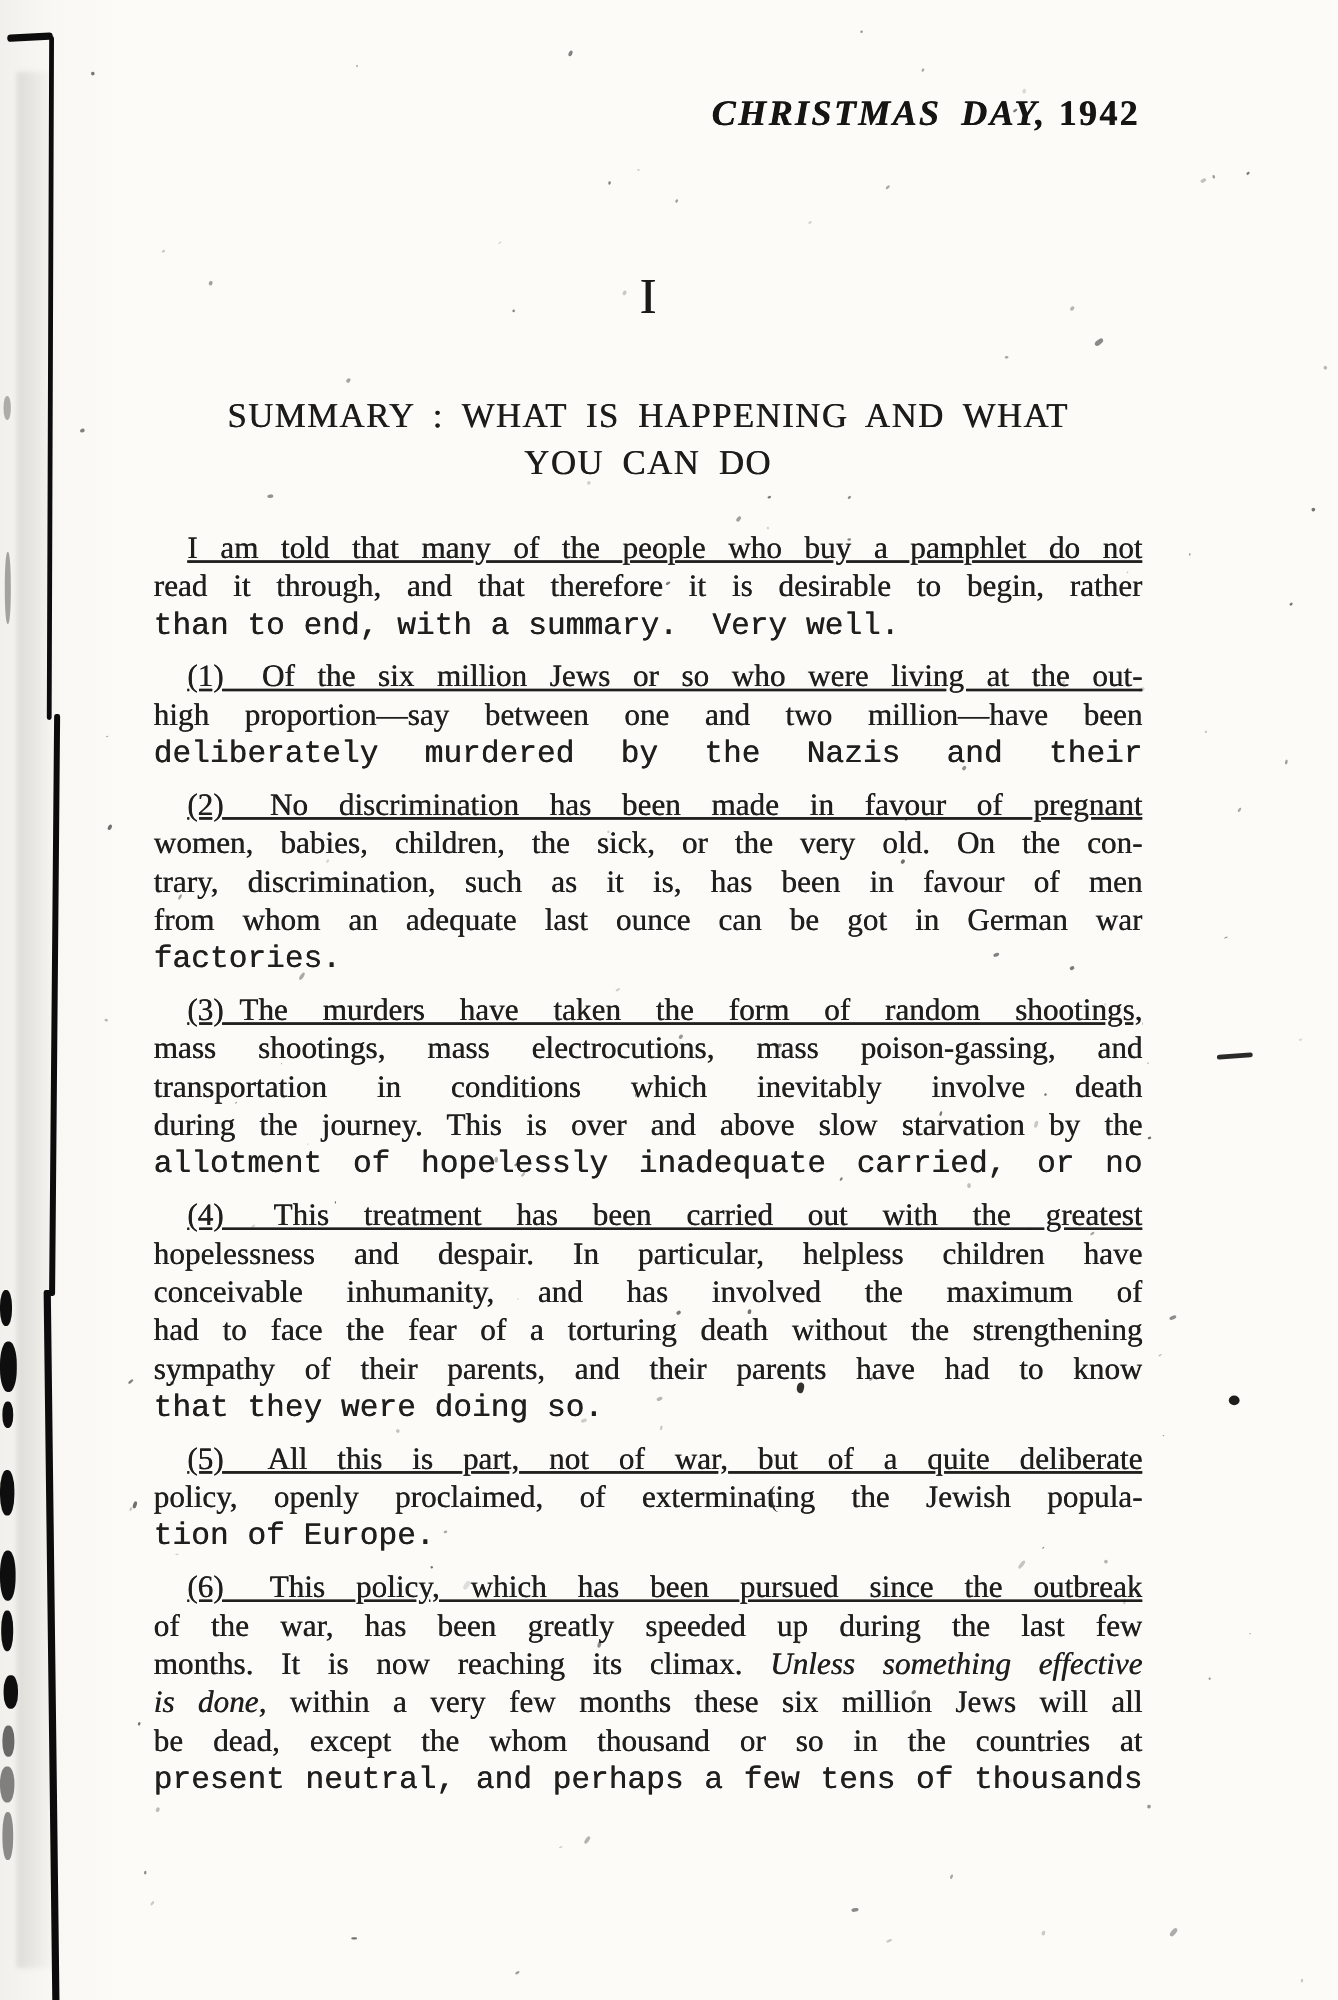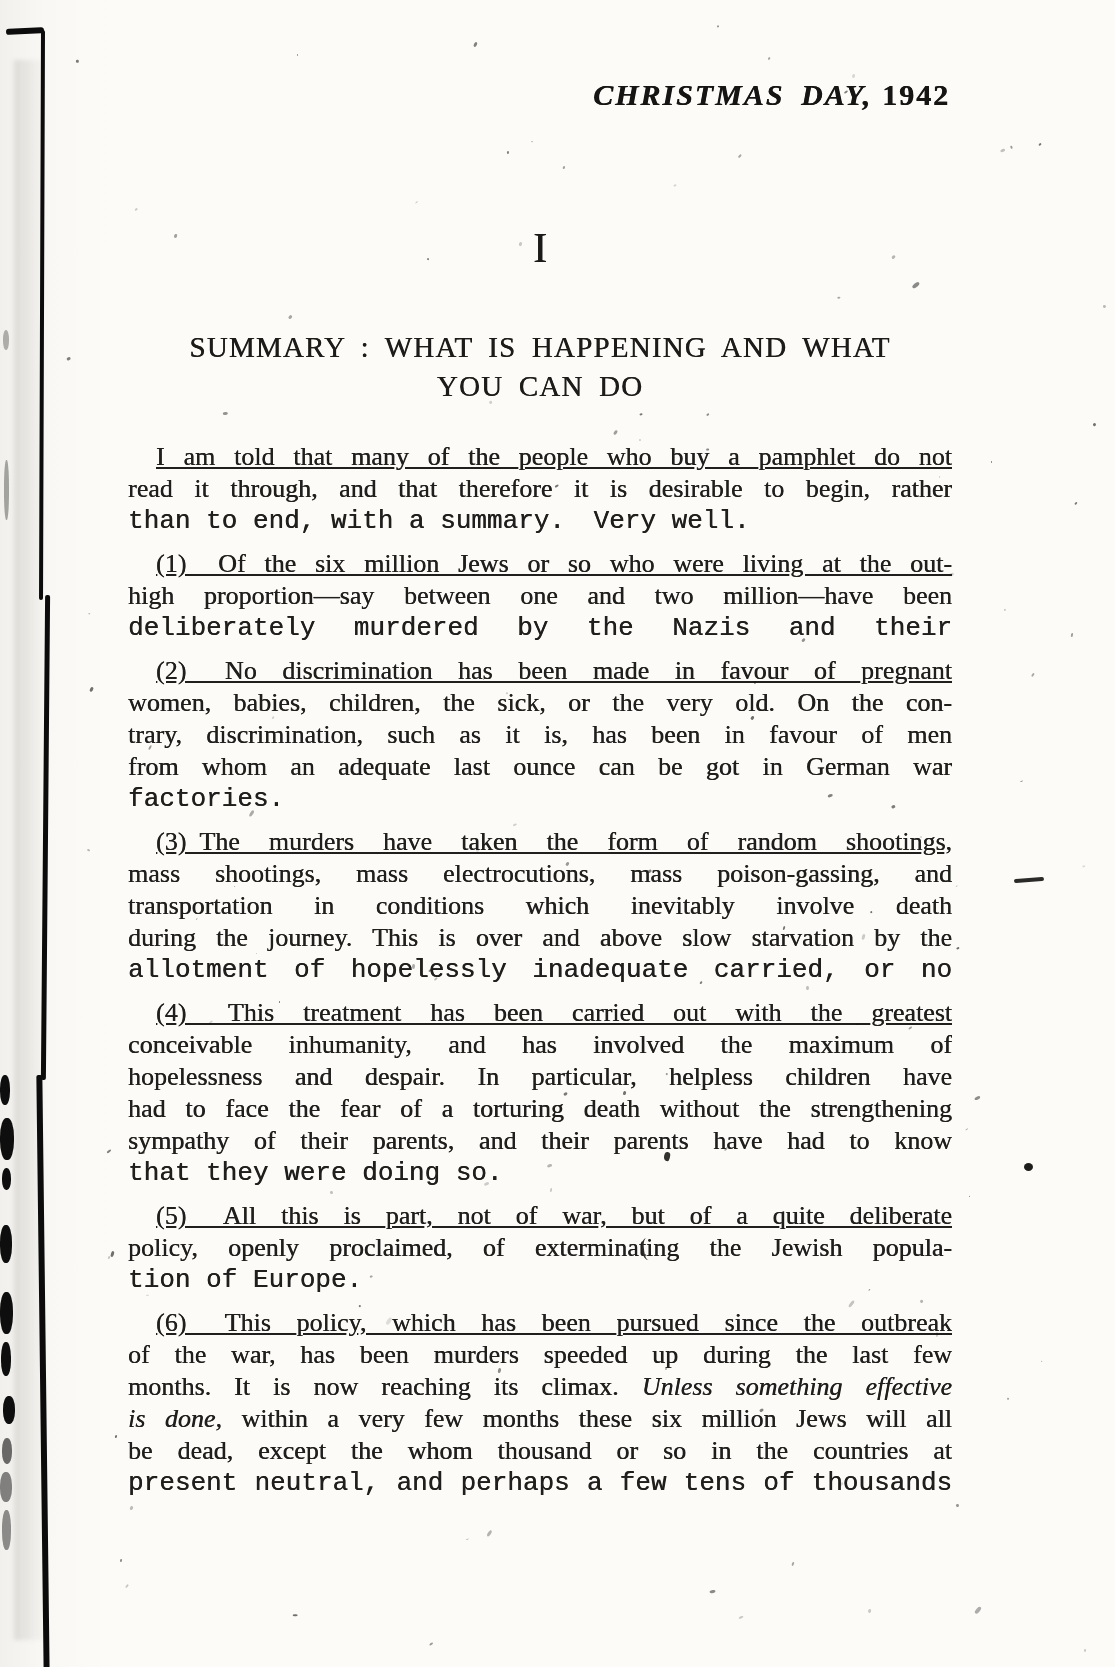--- a/index.html
+++ b/index.html
@@ -138,34 +138,34 @@
       </div>
       <div class="para">
         <div class="line first">(3) The murders have taken the form of random shootings,</div>
         <div class="line">mass shootings, mass electrocutions, mass poison-gassing, and</div>
         <div class="line">transportation in conditions which inevitably involve death</div>
         <div class="line">during the journey. This is over and above slow starvation by the</div>
         <div class="line last">allotment of hopelessly inadequate carried, or no rations at all.</div>
       </div>
       <div class="para">
         <div class="line first">(4)  This treatment has been carried out with the greatest</div>
+        <div class="line">hopelessness and despair. In particular, helpless children have</div>
         <div class="line">conceivable inhumanity, and has involved the maximum of</div>
-        <div class="line">hopelessness and despair. In particular, helpless children have</div>
         <div class="line">had to face the fear of a torturing death without the strengthening</div>
         <div class="line">sympathy of their parents, and their parents have had to know</div>
         <div class="line last">that they were doing so.</div>
       </div>
       <div class="para">
         <div class="line first">(5)  All this is part, not of war, but of a quite deliberate</div>
         <div class="line">policy, openly proclaimed, of exterminating the Jewish popula-</div>
         <div class="line last">tion of Europe.</div>
       </div>
       <div class="para">
         <div class="line first">(6)  This policy, which has been pursued since the outbreak</div>
-        <div class="line">of the war, has been murders speeded up during the last few</div>
+        <div class="line">of the war, has been greatly speeded up during the last few</div>
         <div class="line"><span>months. It is now reaching its climax. </span><span class="it">Unless something effective</span></div>
         <div class="line"><span class="it">is done,</span><span> within a very few months these six million Jews will all</span></div>
         <div class="line">be dead, except the whom thousand or so in the countries at</div>
         <div class="line last">present neutral, and perhaps a few tens of thousands whom</div>
       </div>
     </div>
 
   <div class="artifact-dash"></div>
   <div class="artifact-dot"></div>
   <div class="artifact-paren"></div>

